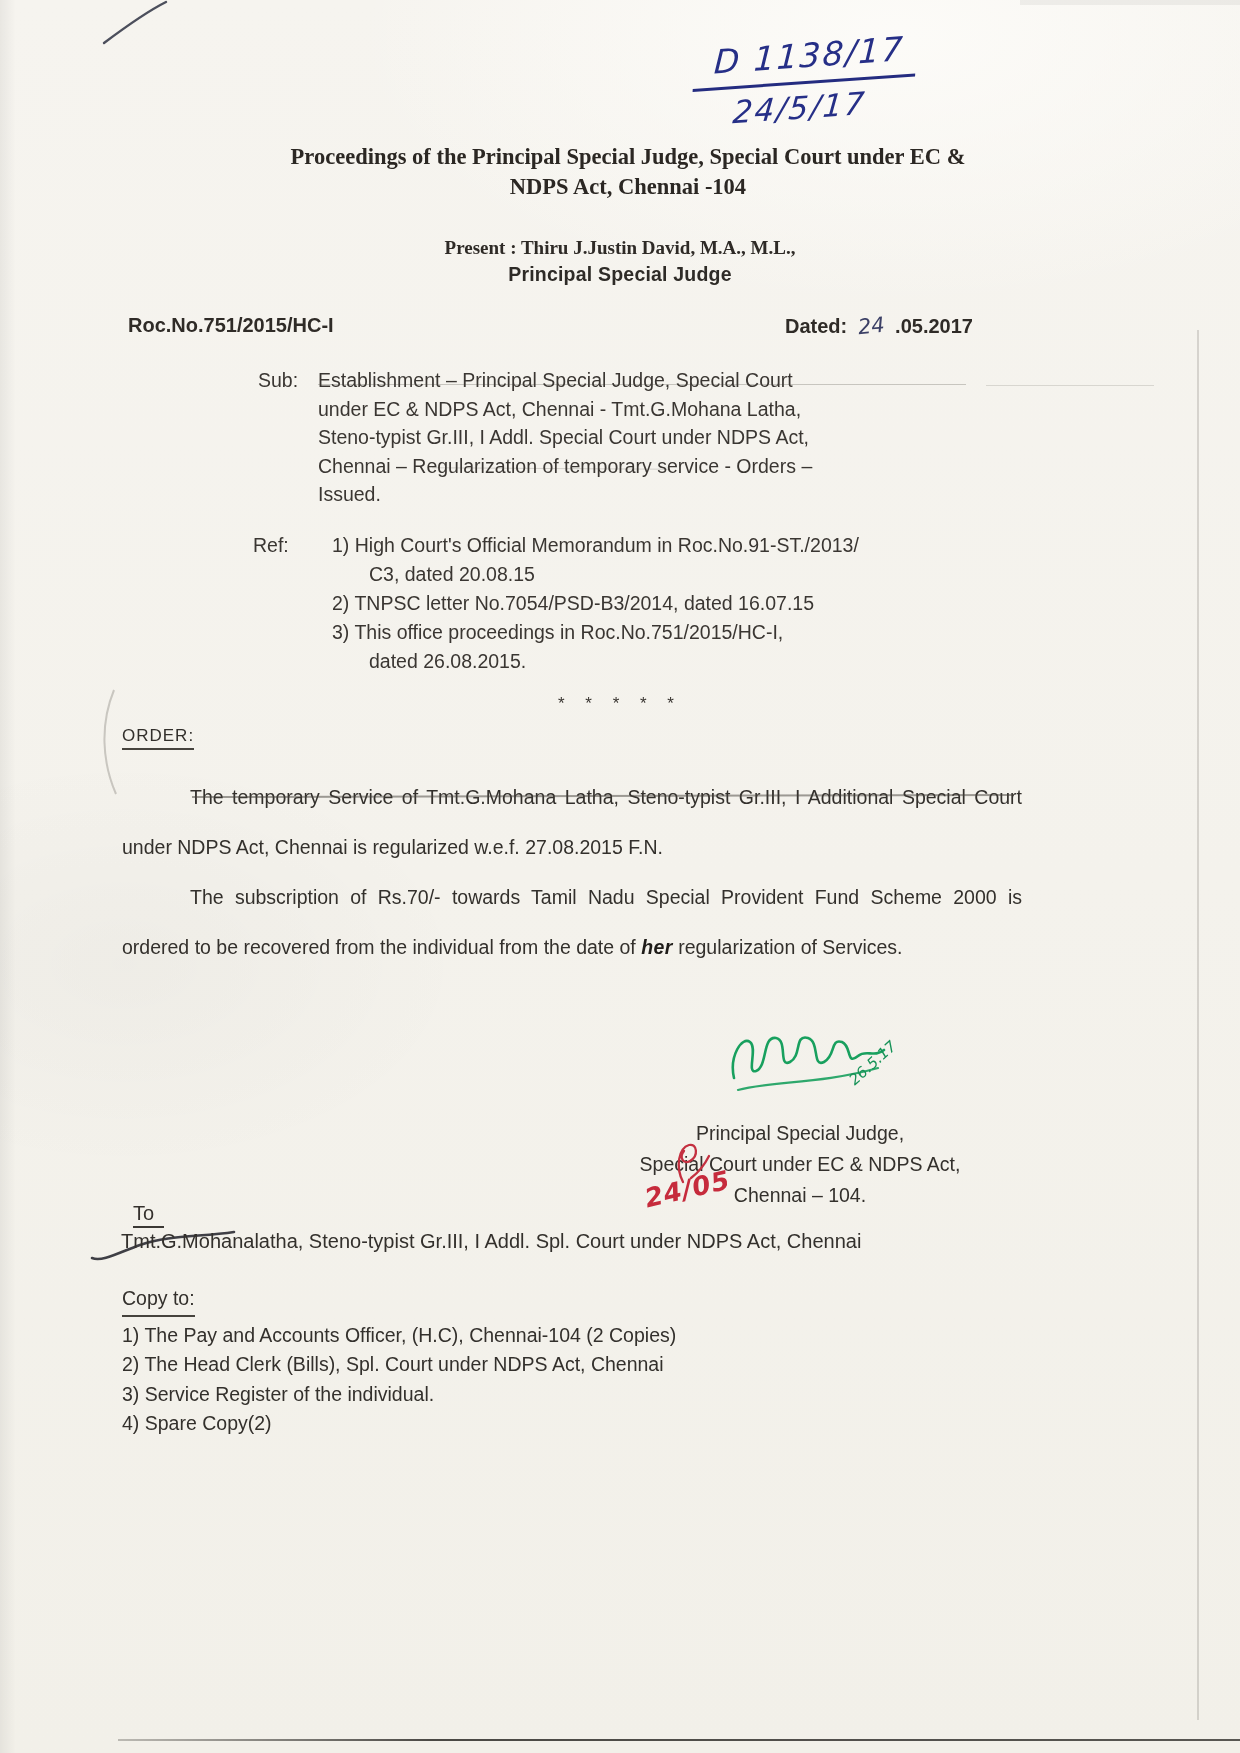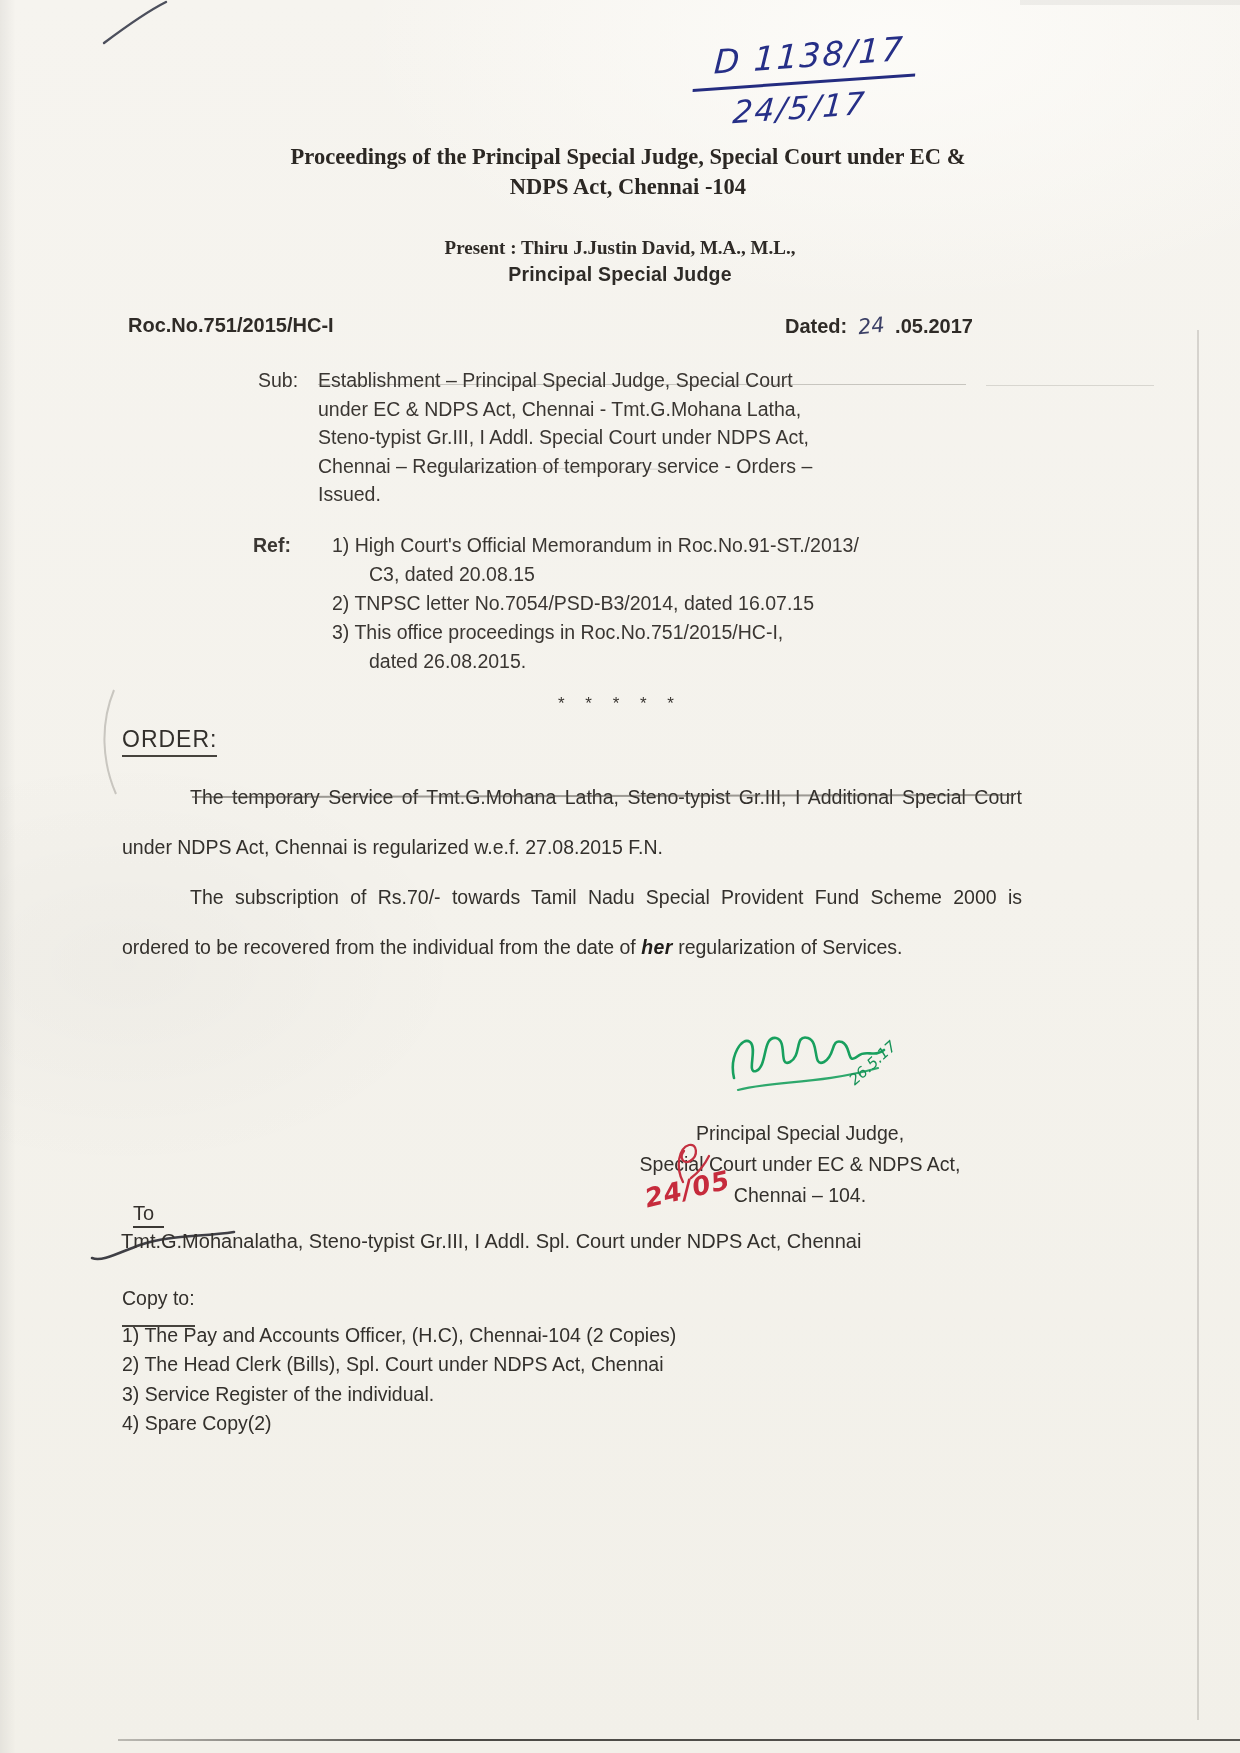--- a/index.html
+++ b/index.html
@@ -27,26 +27,26 @@
   
   .roc{position:absolute;top:314px;left:128px;font-weight:bold;font-size:20px;color:#2f2b27;}
   .dated{position:absolute;top:314px;left:785px;font-weight:bold;font-size:20px;color:#2f2b27;}
   .hand-day{display:inline-block;font-family:"DejaVu Sans",sans-serif;font-style:italic;font-weight:normal;
     color:#3c4066;font-size:21px;transform:rotate(-6deg);margin:0 5px;}
   
   .sub-block{position:absolute;top:366px;left:258px;display:flex;font-size:19.5px;line-height:28.5px;color:#3a3632;}
   .sub-label{width:60px;flex:none;}
   .sub-text{white-space:pre-line;width:630px;}
   .ref-block{position:absolute;top:531px;left:253px;display:flex;font-size:19.5px;line-height:29px;color:#3a3632;}
-  .ref-label{width:47px;flex:none;font-weight:bold;}
+  .ref-label{width:47px;flex:none;}
   .ref-items{width:680px;margin-left:32px;}
   .hang{padding-left:37px;text-indent:-37px;white-space:pre-line;}
   .stars{position:absolute;top:694px;left:0;width:100%;text-align:center;font-size:17px;letter-spacing:8px;color:#3a3632;}
   
-  .order-heading{position:absolute;top:726px;left:122px;font-size:23px;letter-spacing:1px;color:#322f2b;}
+  .order-heading{position:absolute;top:726px;left:122px;font-size:17px;letter-spacing:1px;color:#322f2b;}
   .order-heading span{border-bottom:2px solid #46433d;padding-bottom:3px;}
   .body-para{position:absolute;left:122px;width:900px;margin:0;text-align:justify;
     font-size:19.5px;line-height:50px;text-indent:68px;color:#33302c;}
   .para1{top:772px;}
   .para2{top:872px;}
   .emph{font-weight:bold;font-style:italic;color:#1f1c19;letter-spacing:0.4px;}
   
   .sig-scribble{position:absolute;left:726px;top:1026px;}
   .sig-date{position:absolute;left:844px;top:1054px;transform:rotate(-42deg);
     font-family:"DejaVu Sans",sans-serif;font-style:italic;font-size:15px;color:#169257;}
@@ -58,21 +58,21 @@
     font-family:"DejaVu Sans",sans-serif;font-style:italic;font-weight:bold;
     font-size:26px;color:#c62b3c;letter-spacing:1px;}
   
   .to-label{position:absolute;top:1202px;left:133px;font-size:20px;color:#35312d;}
   .to-label span{border-bottom:2px solid #3b3834;padding:0 10px 2px 0;}
   .pen-through-to{position:absolute;left:88px;top:1206px;}
   .addressee-line{position:absolute;top:1230px;left:121px;font-size:20px;white-space:nowrap;color:#33302c;}
   
   .copy-block{position:absolute;top:1284px;left:122px;font-size:19.5px;line-height:29.5px;color:#33302c;}
   .copy-label{margin-bottom:7px;}
-  .copy-label span{border-bottom:2px solid #46433d;padding-bottom:16px;}
+  .copy-label span{border-bottom:2px solid #46433d;padding-bottom:6px;}
   
   .pen-topleft{position:absolute;left:98px;top:0;}
   .fold-mark{position:absolute;left:94px;top:686px;}
   .art{position:absolute;background:#44403a;}
   .strike1{top:795px;left:192px;width:822px;height:1.6px;opacity:.5;transform:rotate(-0.15deg);}
   .substrike{top:384px;left:318px;width:648px;height:1.2px;opacity:.26;}
   .substrike2{top:385px;left:986px;width:168px;height:1px;opacity:.16;}
   .regline{top:468px;left:432px;width:238px;height:1.2px;opacity:.2;transform:rotate(0.4deg);}
   .rightfold{top:330px;left:1197px;width:1.5px;height:1390px;background:rgba(90,86,80,.2);opacity:1;}
   .bottomline{top:1739px;left:118px;width:1122px;height:2.4px;opacity:1;

